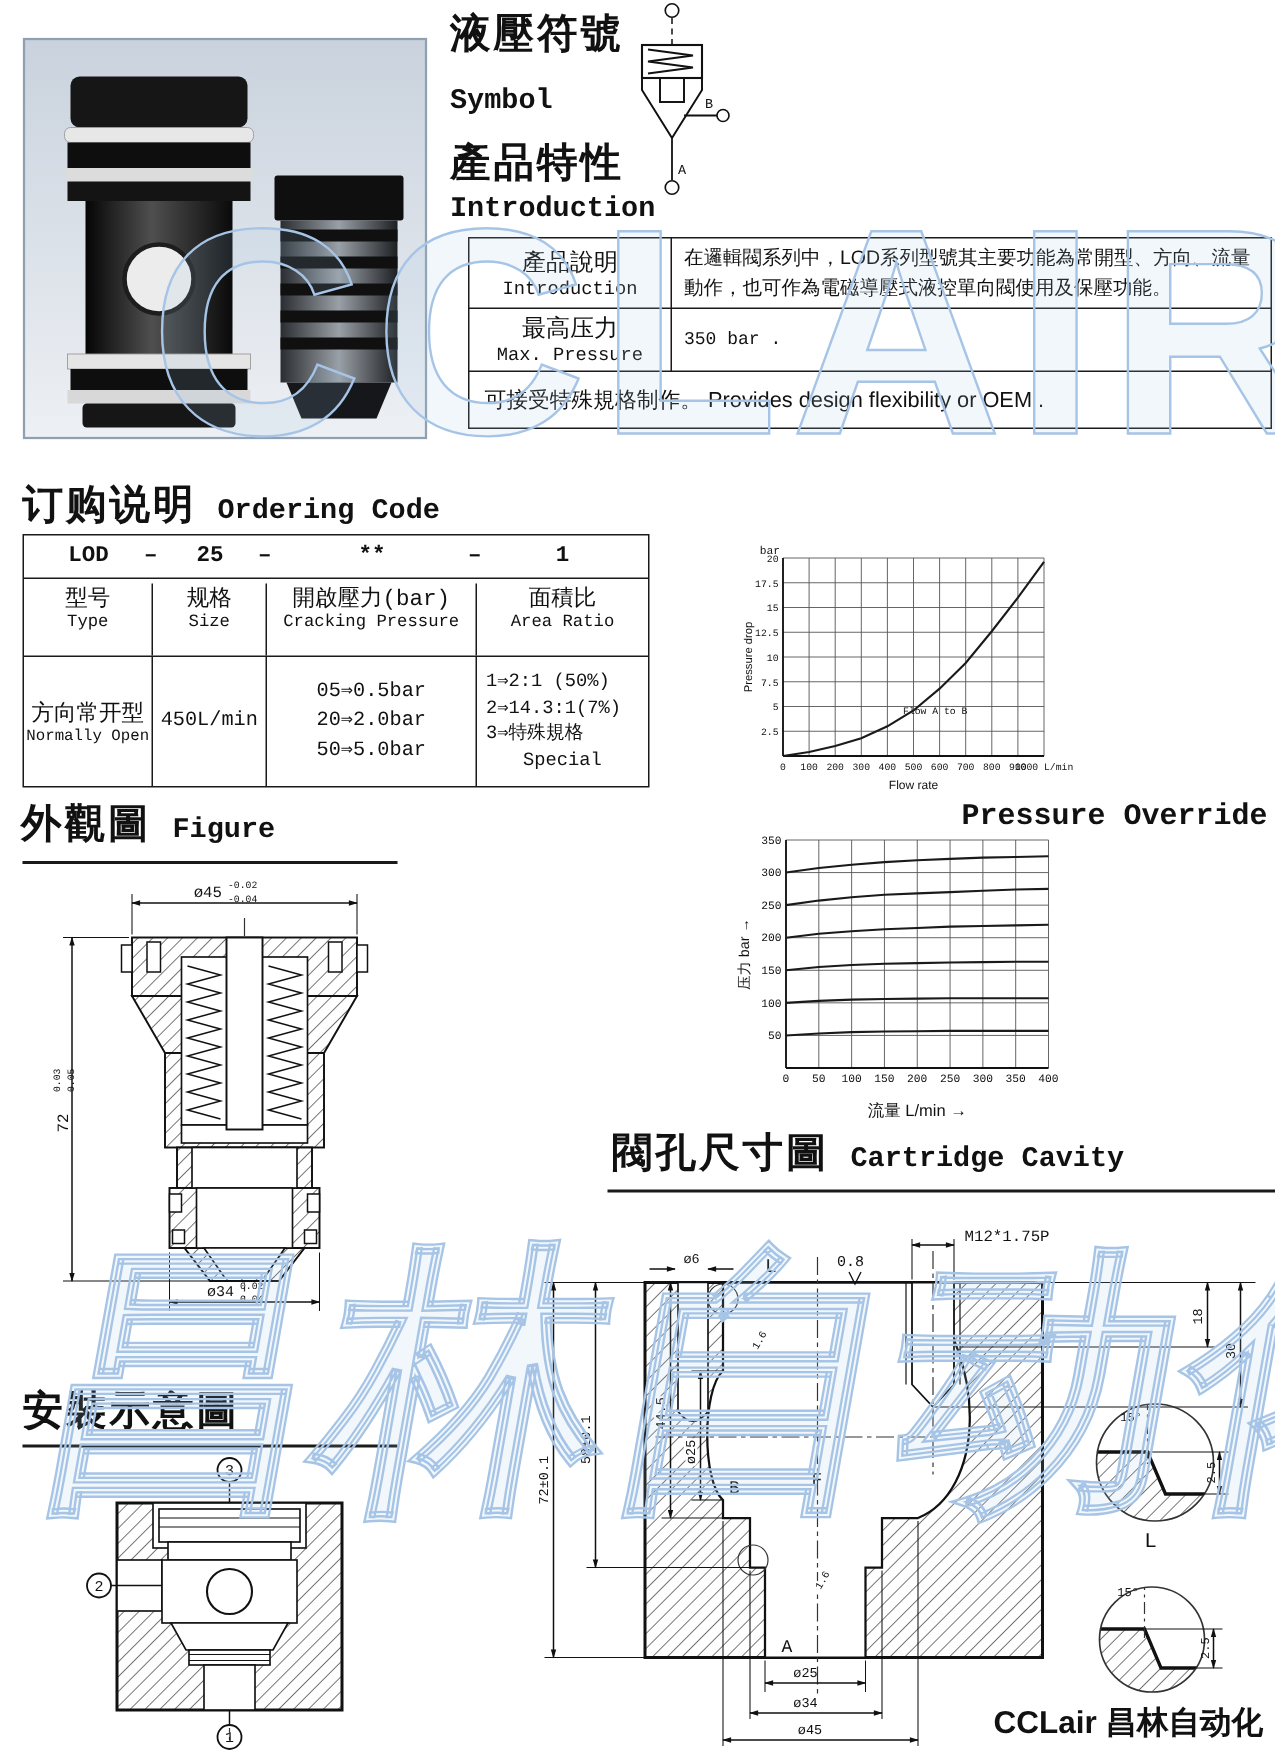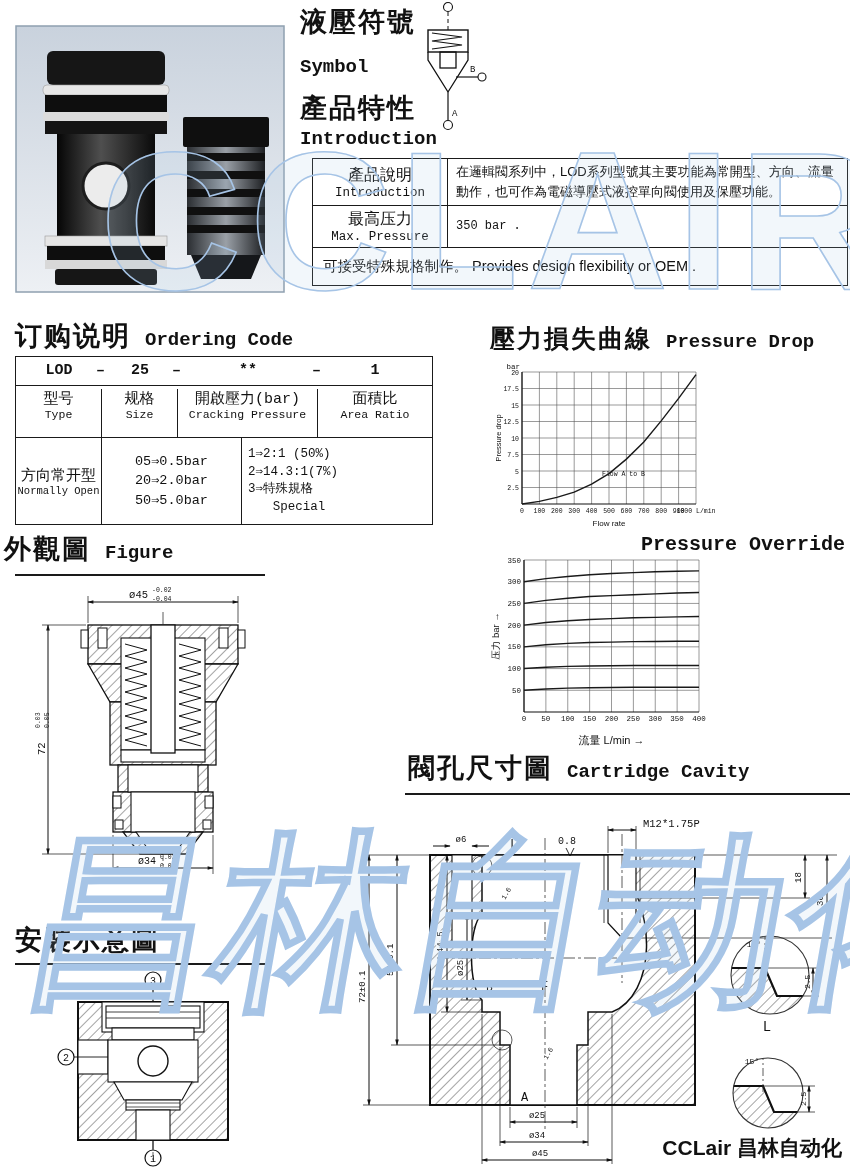--- a/index.html
+++ b/index.html
@@ -197,38 +197,37 @@
       <div class="ocell w4">
         <div class="hz">面積比</div>
           <div class="he">Area Ratio</div>
       </div>
     </div>
     <div class="orow drow">
       <div class="ocell w1">
         <div class="tz">方向常开型</div>
           <div class="te">Normally Open</div>
       </div>
+      <div class="ocell w2">
+        <div class="cl">450L/min</div>
+      </div>
       <div class="ocell w3">
         <div class="cl">05⇒0.5bar</div>
         <div class="cl">20⇒2.0bar</div>
         <div class="cl">50⇒5.0bar</div>
       </div>
       <div class="ocell w4">
         <div class="al">1⇒2:1  (50%)</div>
         <div class="al">2⇒14.3:1(7%)</div>
         <div class="al">3⇒特殊規格</div>
         <div class="al ctr">Special</div>
       </div>
     </div>
   </div>
 
-  <div class="abs sec-h" style="left:490px;top:322px">
-    <span class="h-zh" style="font-size:25px">壓力損失曲線</span>
-    <span class="h-en">Pressure Drop</span>
-  </div>
 
   <svg class="abs" style="left:492px;top:358px" width="220" height="172" viewBox="0 0 220 172">
       <line x1="30" y1="146" x2="30" y2="14" stroke="#555" stroke-width="0.6"></line>
       <text x="30" y="155" text-anchor="middle" font-size="6.5" fill="#111" font-family="Liberation Mono,monospace">0</text>
       <line x1="47.400000000000006" y1="146" x2="47.400000000000006" y2="14" stroke="#555" stroke-width="0.6"></line>
       <text x="47.400000000000006" y="155" text-anchor="middle" font-size="6.5" fill="#111" font-family="Liberation Mono,monospace">100</text>
       <line x1="64.80000000000001" y1="146" x2="64.80000000000001" y2="14" stroke="#555" stroke-width="0.6"></line>
       <text x="64.80000000000001" y="155" text-anchor="middle" font-size="6.5" fill="#111" font-family="Liberation Mono,monospace">200</text>
       <line x1="82.19999999999999" y1="146" x2="82.19999999999999" y2="14" stroke="#555" stroke-width="0.6"></line>
       <text x="82.19999999999999" y="155" text-anchor="middle" font-size="6.5" fill="#111" font-family="Liberation Mono,monospace">300</text>
@@ -311,21 +310,21 @@
       <text x="9" y="84" text-anchor="middle" font-size="9.5" fill="#111" transform="rotate(-90 9 84)">压力 bar →</text>
       <text x="121.5" y="192" text-anchor="middle" font-size="11" fill="#111">流量 L/min →</text>
       <polyline points="34,29.714285714285722 55.875,26.67428571428573 77.75,24.502857142857124 99.625,22.765714285714296 121.5,21.462857142857132 143.375,20.594285714285718 165.25,19.725714285714304 187.125,19.291428571428582 209,18.85714285714286" fill="none" stroke="#1a1a1a" stroke-width="1.4"></polyline>
       <polyline points="34,51.42857142857143 55.875,48.388571428571424 77.75,46.21714285714286 99.625,44.480000000000004 121.5,43.611428571428576 143.375,42.74285714285713 165.25,41.87428571428572 187.125,41.00571428571429 209,40.57142857142857" fill="none" stroke="#1a1a1a" stroke-width="1.4"></polyline>
       <polyline points="34,73.14285714285715 55.875,70.53714285714287 77.75,68.8 99.625,67.49714285714286 121.5,66.62857142857142 143.375,65.76 165.25,65.32571428571428 187.125,64.89142857142858 209,64.45714285714286" fill="none" stroke="#1a1a1a" stroke-width="1.4"></polyline>
       <polyline points="34,94.85714285714286 55.875,92.68571428571428 77.75,91.38285714285715 99.625,90.51428571428572 121.5,90.08 143.375,89.64571428571429 165.25,89.42857142857143 187.125,89.21142857142857 209,89.21142857142857" fill="none" stroke="#1a1a1a" stroke-width="1.4"></polyline>
       <polyline points="34,116.57142857142858 55.875,115.26857142857143 77.75,114.4 99.625,113.96571428571428 121.5,113.74857142857144 143.375,113.53142857142856 165.25,113.53142857142856 187.125,113.53142857142856 209,113.53142857142856" fill="none" stroke="#1a1a1a" stroke-width="1.4"></polyline>
       <polyline points="34,138.28571428571428 55.875,136.98285714285714 77.75,136.1142857142857 99.625,135.68 121.5,135.46285714285713 143.375,135.24571428571429 165.25,135.24571428571429 187.125,135.24571428571429 209,135.24571428571429" fill="none" stroke="#1a1a1a" stroke-width="1.4"></polyline>
     </svg>
 
-  <div class="abs sec-h" style="left:4px;top:531px">
+  <div class="abs sec-h" style="left:14px;top:531px">
     <span class="h-zh">外觀圖</span>
     <span class="h-en">Figure</span>
   </div>
   <div class="rule" style="left:15px;top:574px;width:250px"></div>
 
   <svg class="abs" style="left:18px;top:580px" width="265" height="310" viewBox="0 0 265 310">
     <line class="cline" x1="145" y1="32" x2="145" y2="285"></line>
     <rect x="70" y="45" width="150" height="39" fill="url(#hatch)" stroke="#111" stroke-width="1.3"></rect>
     <polygon points="70,84 220,84 198,122 92,122" fill="url(#hatch)" stroke="#111" stroke-width="1.3"></polygon>
     <rect x="92" y="122" width="106" height="63" fill="url(#hatch)" stroke="#111" stroke-width="1.3"></rect>

